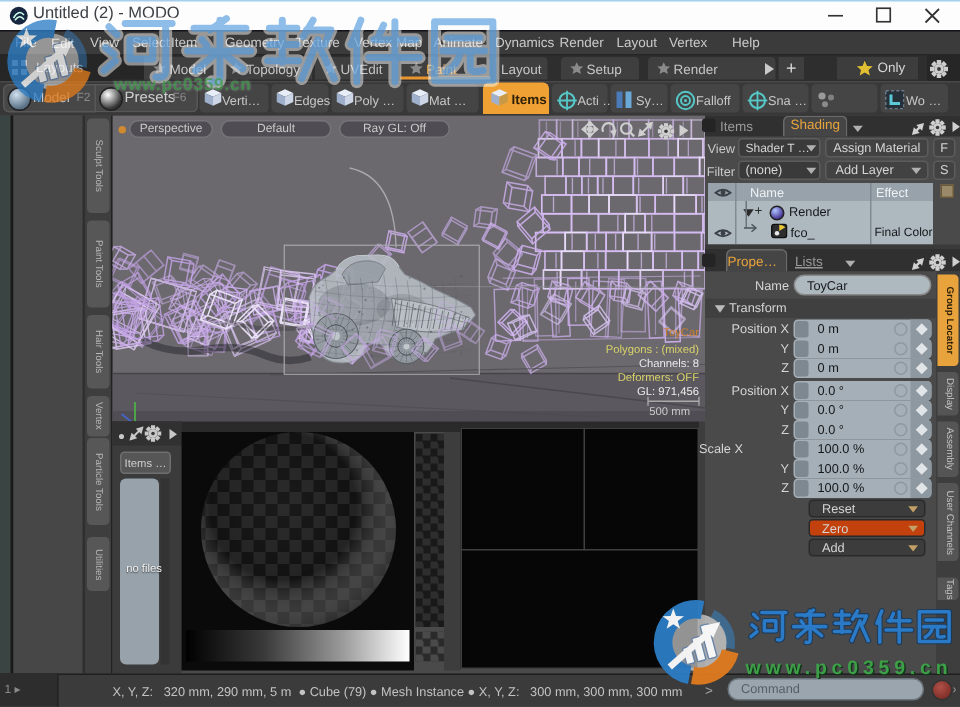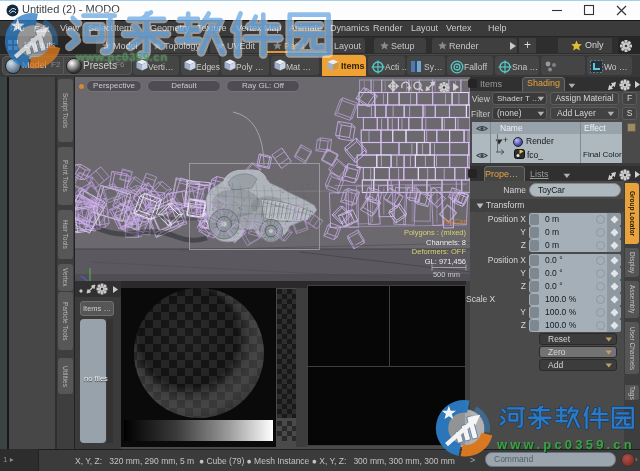--- a/index.html
+++ b/index.html
@@ -1618,21 +1618,21 @@
 <div style="position:absolute;left:545px;top:320px;width:40px;height:11px;font-size:8.5px;color:#15181a;">100.0 %</div>
 <div style="position:absolute;left:596px;top:320.5px;width:9px;height:9px;border:1px solid #8e98a0;border-radius:50%;box-sizing:border-box"></div>
 <div style="position:absolute;left:607px;top:319px;width:14px;height:12.5px;background:#8e98a0;border-radius:0 3px 3px 0;"></div>
 <svg width="9" height="9" style="position:absolute;left:610px;top:321px">
     <polygon points="4.5,0.5 8.5,4.5 4.5,8.5 0.5,4.5" fill="#e2e5e8"></polygon>
   </svg>
 <div style="position:absolute;left:539px;top:333px;width:78px;height:12px;background:#3c3c3c;border:1px solid #2a2a2a;border-radius:3px;box-sizing:border-box;font-size:8.5px;color:#d5d5d5;padding-left:8px;line-height:11px">Reset</div>
 <svg width="8" height="6" style="position:absolute;left:605px;top:337px">
     <polygon points="0.5,0.5 7,0.5 3.75,4.6" fill="#c2a066"></polygon>
   </svg>
-<div style="position:absolute;left:539px;top:346px;width:78px;height:12px;background:#737373;border:1px solid #2a2a2a;border-radius:3px;box-sizing:border-box;font-size:8.5px;color:#d5d5d5;padding-left:8px;line-height:11px">Zero</div>
+<div style="position:absolute;left:539px;top:346px;width:78px;height:12px;background:#c2410c;border:1px solid #2a2a2a;border-radius:3px;box-sizing:border-box;font-size:8.5px;color:#d5d5d5;padding-left:8px;line-height:11px">Zero</div>
 <svg width="8" height="6" style="position:absolute;left:605px;top:350px">
     <polygon points="0.5,0.5 7,0.5 3.75,4.6" fill="#c2a066"></polygon>
   </svg>
 <div style="position:absolute;left:539px;top:359px;width:78px;height:12px;background:#3c3c3c;border:1px solid #2a2a2a;border-radius:3px;box-sizing:border-box;font-size:8.5px;color:#d5d5d5;padding-left:8px;line-height:11px">Add</div>
 <svg width="8" height="6" style="position:absolute;left:605px;top:363px">
     <polygon points="0.5,0.5 7,0.5 3.75,4.6" fill="#c2a066"></polygon>
   </svg>
 <div style="position:absolute;left:624px;top:181px;width:16px;height:268px;background:#3e3e3e"></div>
 <div style="position:absolute;left:625px;top:183px;width:14px;height:61px;background:#e8a33d;border-radius:0 3px 3px 0;overflow:hidden;writing-mode:vertical-rl;font-size:6.5px;font-weight:bold;color:#2e2008;text-align:center;line-height:14px;">Group Locator</div>
 <div style="position:absolute;left:625px;top:248px;width:14px;height:29px;background:#555;border-radius:0 3px 3px 0;overflow:hidden;writing-mode:vertical-rl;font-size:6.5px;font-weight:normal;color:#c5c5c5;text-align:center;line-height:14px;">Display</div>

